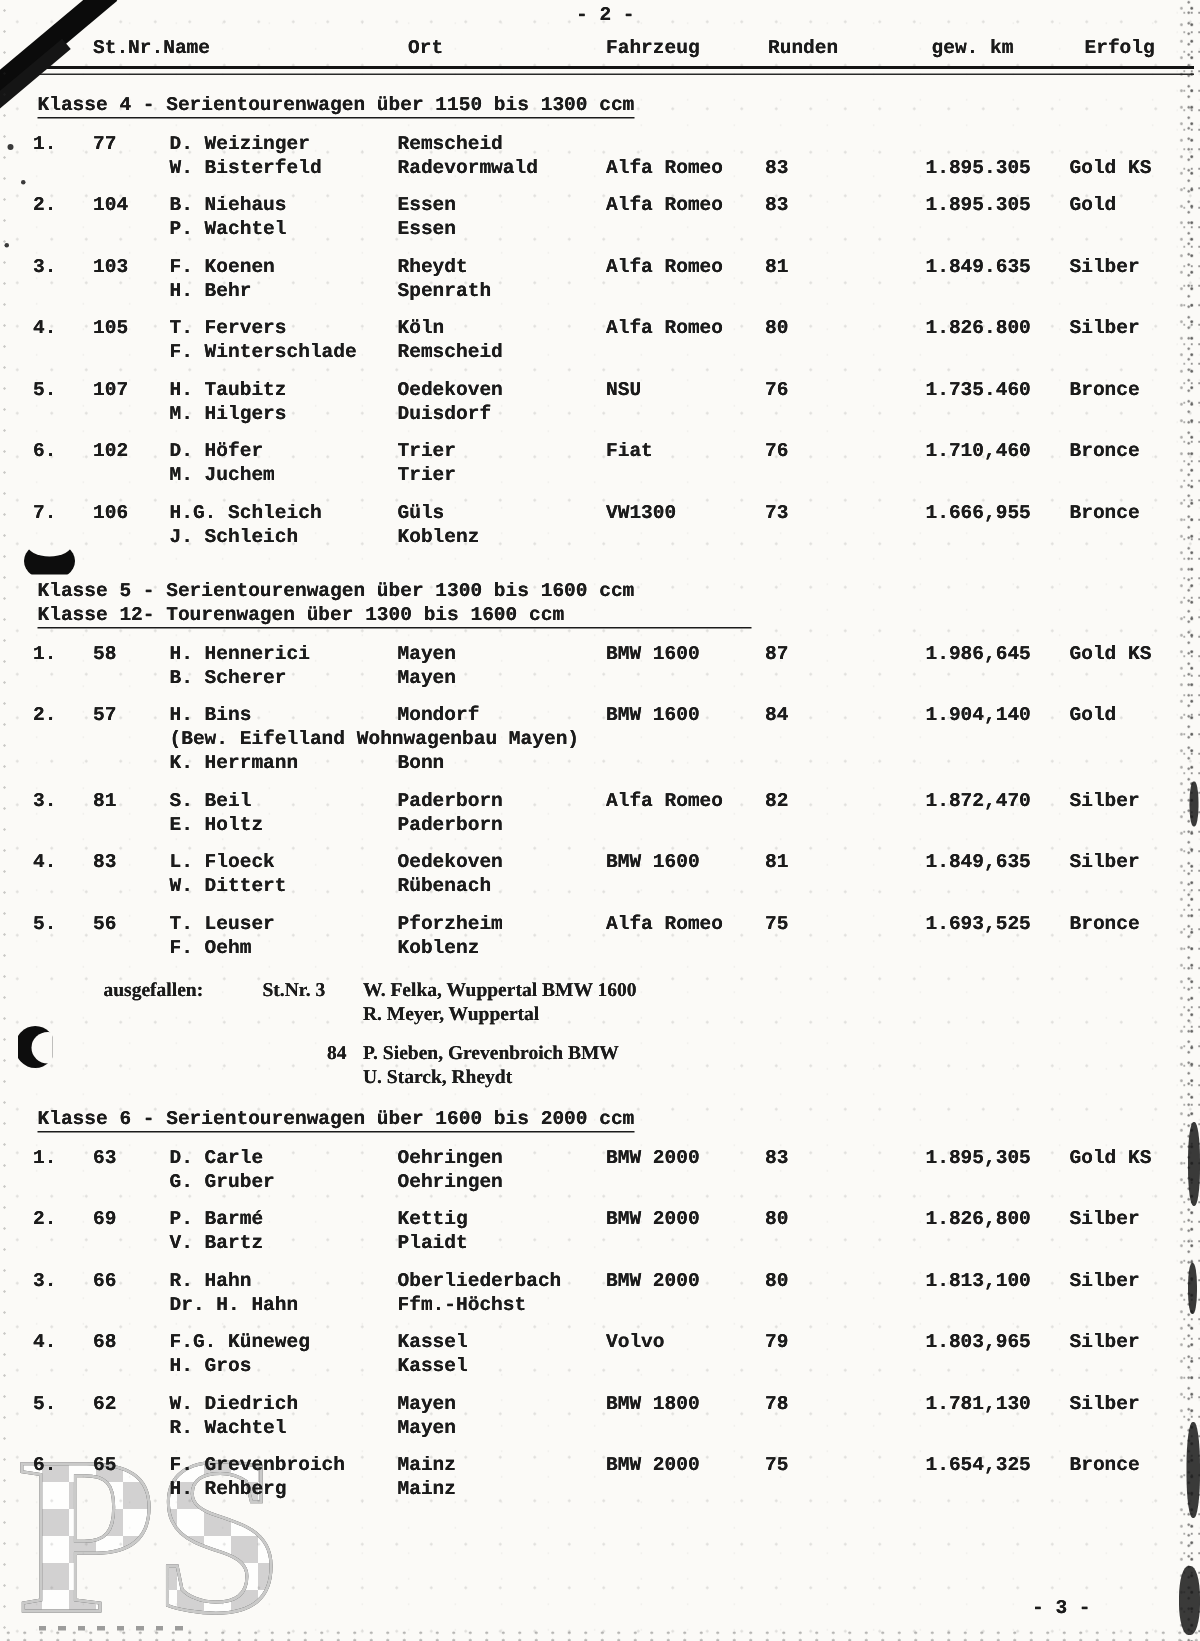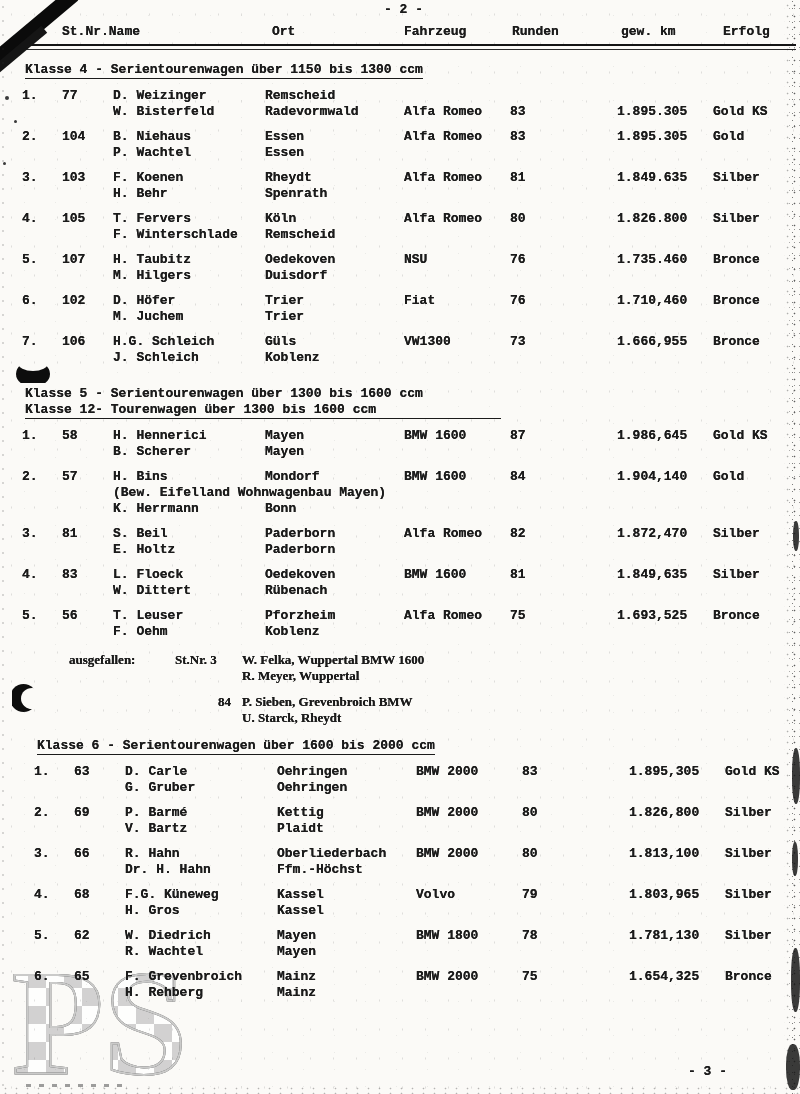--- a/index.html
+++ b/index.html
@@ -29,21 +29,21 @@
   .h-name{left:62px}.h-ort{left:272px}.h-fzg{left:404px}
   .h-rnd{left:512px}.h-km{left:621px}.h-erf{left:723px}
   .header-rule{
     position:absolute;left:24px;top:44px;width:772px;height:3px;z-index:2;
     border-top:2.5px solid #141414;border-bottom:1.5px solid #2a2a2a;
   }
   
   #sections{position:absolute;left:0;top:62px;width:100%;z-index:2;}
   .section{margin-top:20px;}
   .section:first-child{margin-top:0;}
-  .section:last-child{margin-top:12px;padding-left:12px;}
+  .section:last-child{margin-top:12px;}
   .heading-line{height:16px;padding-left:25px;white-space:pre;}
   .u{border-bottom:1.5px solid #1b1b1b;padding-bottom:1px;}
   .u-ext{display:inline-block;min-width:476px;border-bottom:1.5px solid #1b1b1b;padding-bottom:1px;}
   .section-body{margin-top:10px;}
   .entry{margin-bottom:9px;}
   .line{position:relative;height:16px;}
   .c{position:absolute;top:0;white-space:pre;}
   .pos{left:22px}.stnr{left:62px}.name{left:113px}.ort{left:265px}
   .fzg{left:404px}.rnd{left:510px}.km{left:617px}.erf{left:713px}
   .retired{margin-top:12px;font-family:Liberation Serif, serif;}

